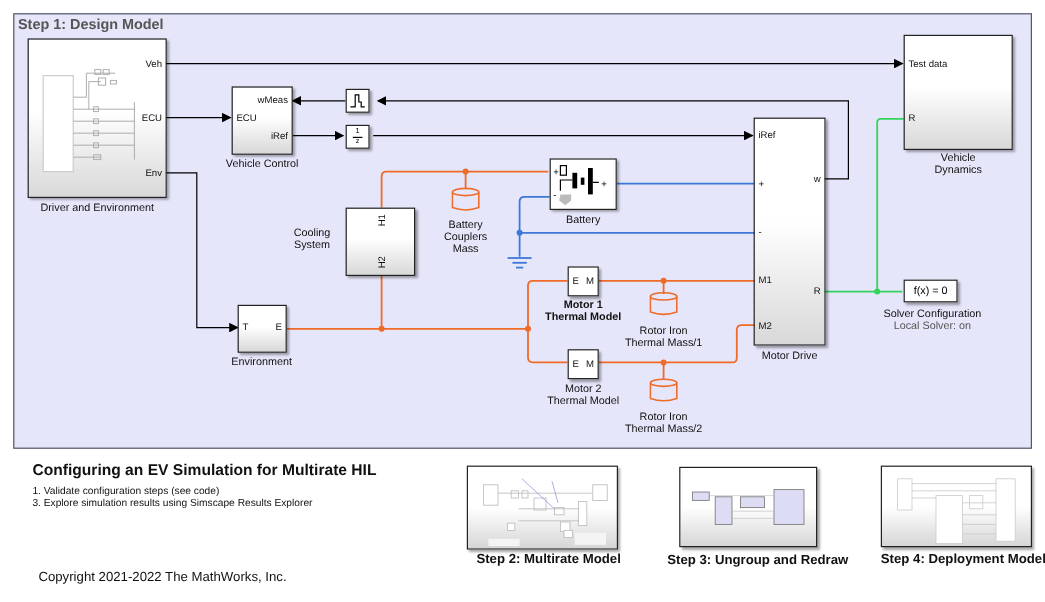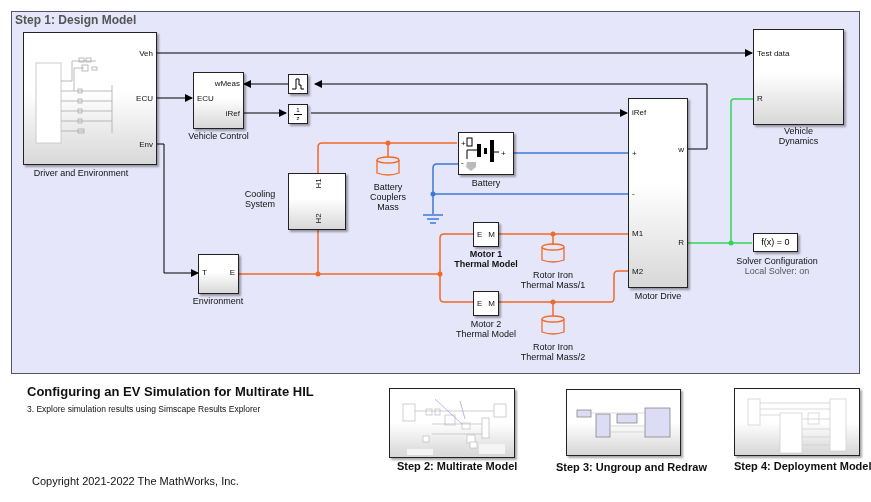--- a/index.html
+++ b/index.html
@@ -72,21 +72,21 @@
       <line x1="430" y1="223" x2="436" y2="223"></line>
   </g>
 
   <g stroke="#33d35c" stroke-width="1.5" fill="none">
     <path d="M687,243 H752"></path>
     <path d="M731,243 V102 Q731,99 734,99 H753"></path>
   </g>
   <circle cx="731" cy="243" r="2.5" fill="#33d35c"></circle>
 </svg>
 
-<div class="blk" style="left:23px;top:32px;width:134px;height:133px;padding-left:44px;">
+<div class="blk" style="left:23px;top:32px;width:116px;height:133px;padding-left:44px;">
   <svg width="114" height="131" style="position:absolute;left:0;top:0;">
     <rect x="12" y="30" width="25" height="80" fill="#fff" stroke="#ccc"></rect>
     <g stroke="#aaa" fill="none" stroke-width="0.8">
       <path d="M37,58 H88"></path>
         <path d="M37,68 H88"></path>
         <path d="M37,78 H88"></path>
         <path d="M37,88 H88"></path>
         <path d="M37,98 H60"></path>
       <path d="M37,48 H48 V28 H72"></path>
         <path d="M50,58 V35 H60"></path>
@@ -225,20 +225,21 @@
 <div class="blk plain" style="left:753px;top:233px;width:45px;height:19px;font-size:9px;text-align:center;line-height:17px;">
   <span>f(x) = 0</span>
 </div>
 <div class="lbl" style="left:722px;top:256px;width:110px;">
   <div>Solver Configuration</div>
   <div class="gray" style="color:#555">Local Solver: on</div>
 </div>
 
 <div class="doc-title">Configuring an EV Simulation for Multirate HIL</div>
 <div class="doc-list">
+  <div>1. Validate configuration steps (see code)</div>
   <div>3. Explore simulation results using Simscape Results Explorer</div>
 </div>
 <div class="copyright">Copyright 2021-2022 The MathWorks, Inc.</div>
 
 <div class="thumb" style="left:389px;top:388px;width:126px;height:70px;">
   <svg width="124" height="68">
     <g stroke="#bbb" fill="#fff" stroke-width="0.7">
       <rect x="13" y="15" width="12" height="17"></rect>
         <rect x="36" y="20" width="6" height="6"></rect>
         <rect x="45" y="20" width="5" height="6"></rect>

